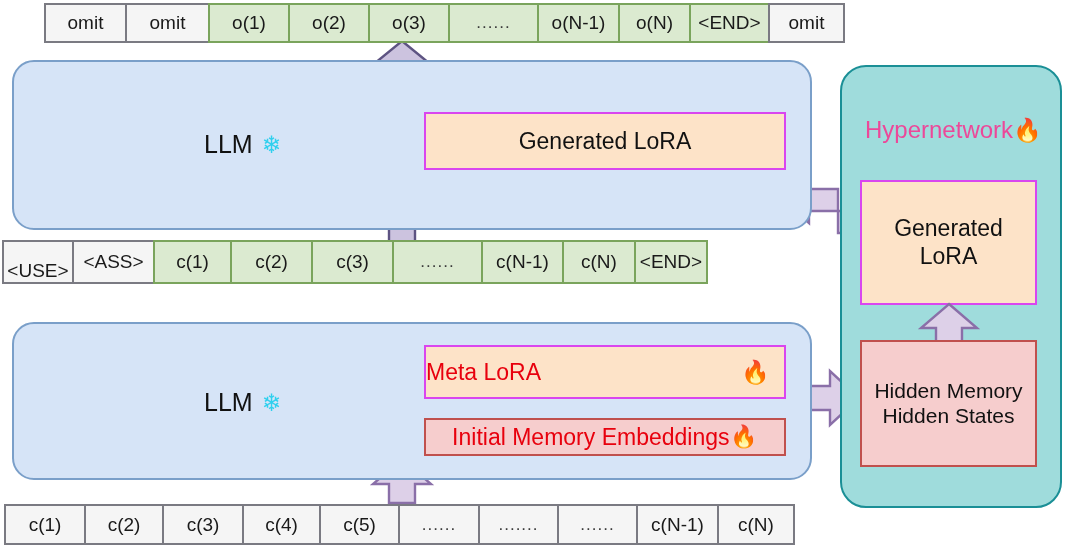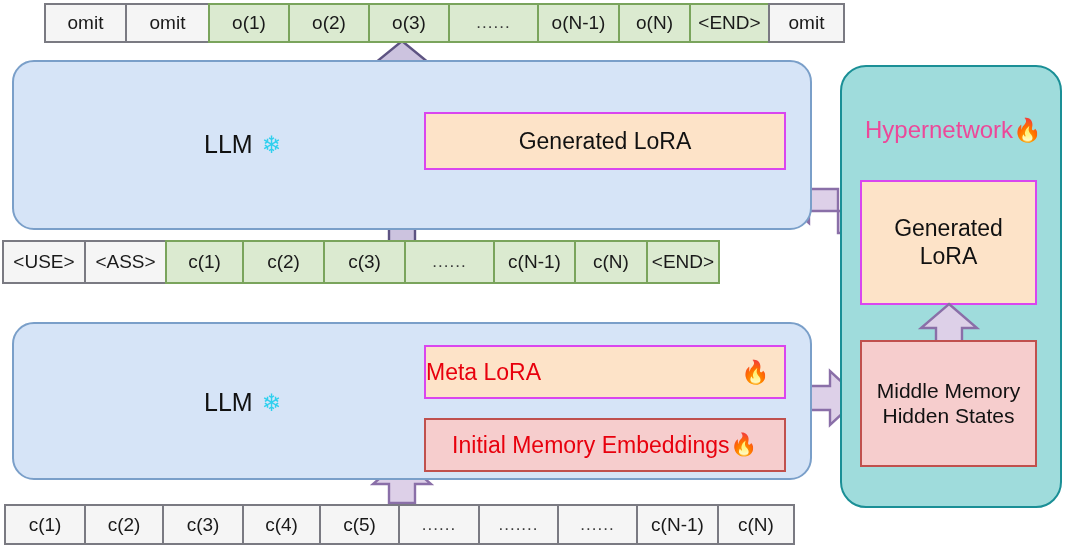--- a/index.html
+++ b/index.html
@@ -189,21 +189,21 @@
   </div>
   <div class="llm-label" style="left:168px; top:130px;">
     <span>LLM</span>
     <span class="snow" style="color:#2fd0ee; font-size:24px;">❄</span>
   </div>
   <div class="module orange" style="left:424px; top:112px; width:362px; height:58px;">
     <span class="mtext black">Generated LoRA</span>
   </div>
 
   <div class="token-row" style="left:2px; top:240px; height:44px;">
-      <div class="token grey" style="width: 84px;">
+      <div class="token grey" style="width: 72px; align-items: flex-end;">
         <span>&lt;USE&gt;</span>
       </div>
       <div class="token grey" style="width: 83px;">
         <span>&lt;ASS&gt;</span>
       </div>
       <div class="token green" style="width: 79px;">
         <span>c(1)</span>
       </div>
       <div class="token green" style="width: 83px;">
         <span>c(2)</span>
@@ -230,21 +230,21 @@
   <div class="llm-label" style="left:168px; top:388px;">
     <span>LLM</span>
     <span class="snow" style="color:#2fd0ee; font-size:24px;">❄</span>
   </div>
 
   <div class="module orange" style="left:424px; top:345px; width:362px; height:54px; justify-content:space-between; padding:0 14px 0 0;">
     <span style="flex:1; text-align:left;" class="mtext red">Meta LoRA</span>
     <span class="fire" style="font-size:23px;">🔥</span>
   </div>
 
-  <div class="module pink" style="left:424px; top:418px; width:362px; height:54px;">
+  <div class="module pink" style="left:424px; top:418px; width:362px; height:38px;">
     <span class="mtext red">Initial Memory Embeddings</span>
     <span class="fire" style="font-size:22px; margin-left:1px;">🔥</span>
   </div>
 
   <div class="token-row" style="left:4px; top:504px; height:41px;">
       <div class="token grey" style="width: 82px;">
         <span>c(1)</span>
       </div>
       <div class="token grey" style="width: 80px;">
         <span>c(2)</span>
@@ -287,17 +287,17 @@
     <span class="mtext black two-line">LoRA</span>
   </div>
 
   <div class="arrow" style="left:918px; top:302px; width:62px; height:47px;">
     <svg width="62" height="47" viewBox="0 0 62 47">
       <path d="M 31 2 L 59 26 L 44 26 L 44 46 L 18 46 L 18 26 L 3 26 Z" fill="#ddd0e8" stroke="#8a6fa8" stroke-width="2.4" stroke-linejoin="miter"></path>
     </svg>
   </div>
 
   <div class="module pink" style="left:860px; top:340px; width:177px; height:127px; flex-direction:column;">
-    <span class="mtext black two-line" style="font-size:21px;">Middle Memory</span>
+    <span class="mtext black two-line" style="font-size:21px;">Hidden Memory</span>
     <span class="mtext black two-line" style="font-size:21px;">Hidden States</span>
   </div>
 
 </div>
 
 </body></html>

